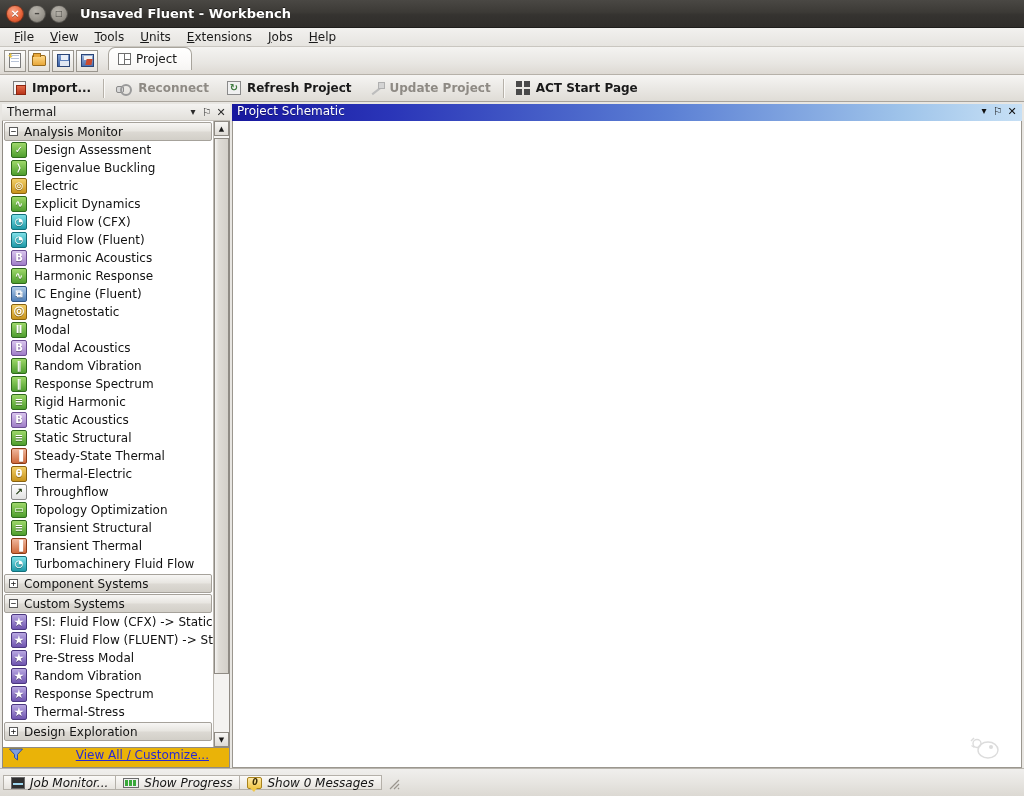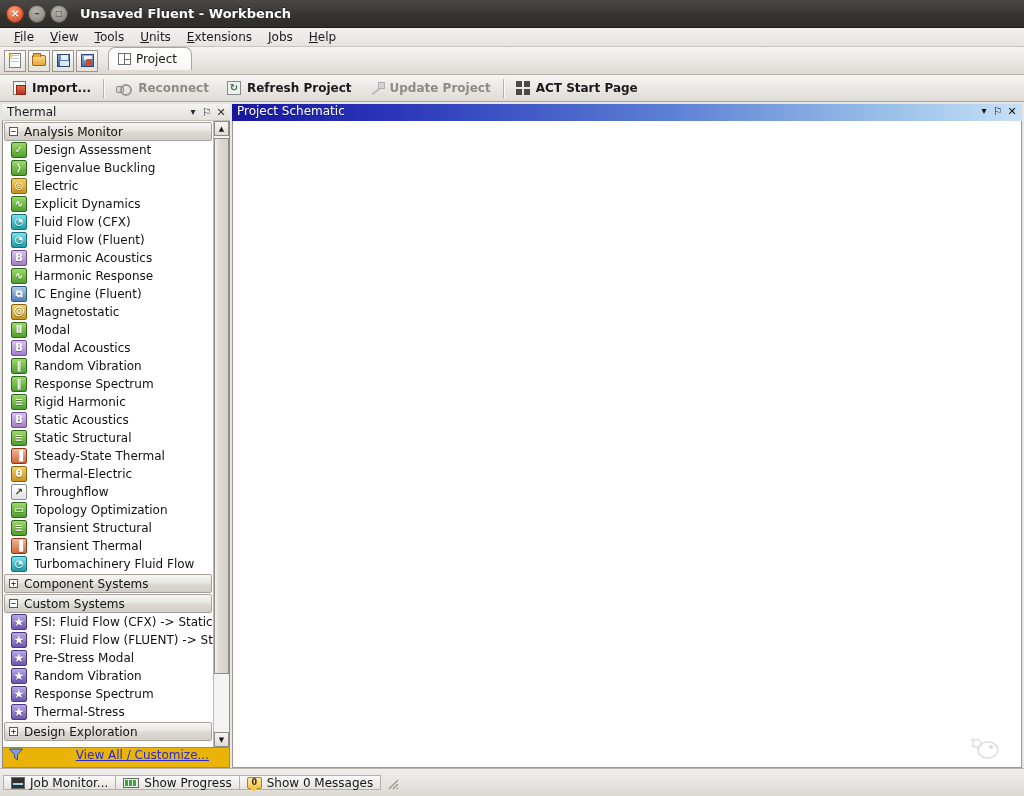--- a/index.html
+++ b/index.html
@@ -351,20 +351,21 @@
   .st-right { display: flex; align-items: center; }
   .sbtn {
     height: 15px;
     display: flex; align-items: center; gap: 5px;
     padding: 0 7px;
     font-size: 12px; color: #141414;
     border: 1px solid #b4b0a9;
     background: linear-gradient(to bottom,#fbfaf8,#e6e3de);
     margin-left: -1px;
     white-space: nowrap;
+    font-style: italic;
   }
   .ic-job { width:14px;height:12px;background:#2f2f2f;border:1px solid #6a6a6a;position:relative;overflow:hidden;}
   .ic-job:after{content:"";position:absolute;left:1px;right:1px;top:5px;height:2px;background:#9fd7ef;}
   .ic-prog { width:16px;height:10px;border:1px solid #6a6a6a;background:#efefef;display:flex;align-items:center;padding:1px;gap:1px;}
   .ic-prog i{display:block;width:3px;height:6px;background:#39a83a;}
   .ic-msg { width:15px;height:12px;background:linear-gradient(to bottom,#ffe9a8,#f0c84a);border:1px solid #a8821c;border-radius:2px;position:relative;display:flex;align-items:center;justify-content:center;font-size:8px;color:#3a2d05;font-weight:bold;}
   .ic-msg:after{content:"";position:absolute;left:2px;bottom:-4px;border-left:4px solid transparent;border-right:3px solid transparent;border-top:4px solid #f0c84a;}
   .grip { width: 14px; height: 14px; margin-left: 4px; position: relative; }
 </style>
 </head>

